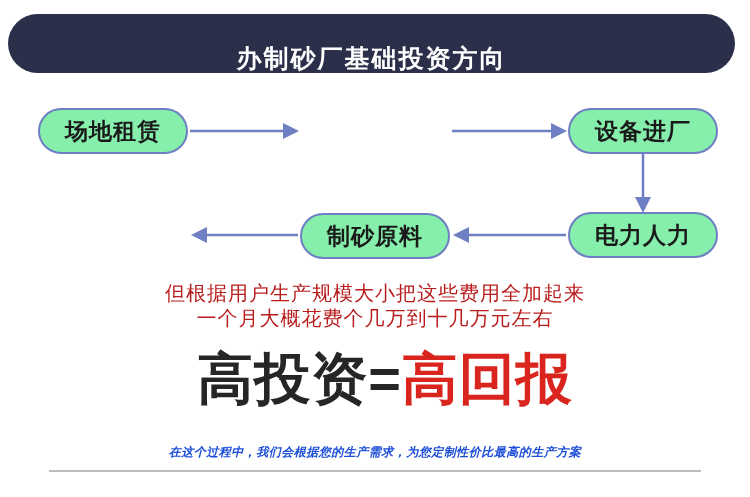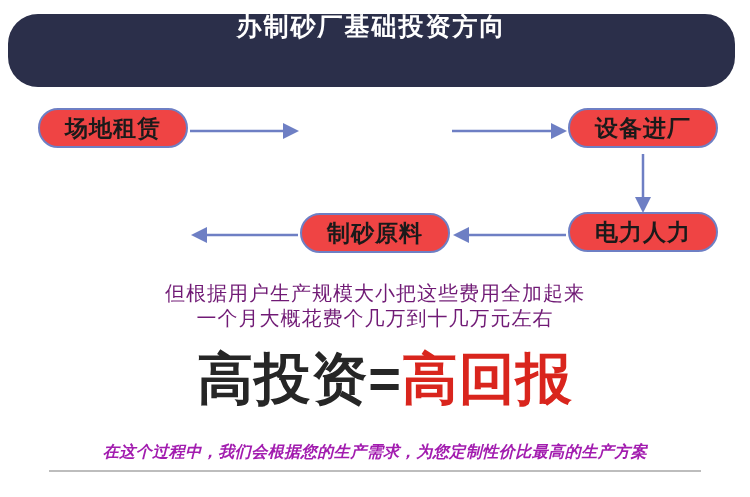--- a/index.html
+++ b/index.html
@@ -15,26 +15,27 @@
     font-family: "Liberation Sans", "DejaVu Sans", sans-serif;
     -webkit-font-smoothing: antialiased;
   }
 
   
   #header-pill {
     position: absolute;
     left: 8px;
     top: 14px;
     width: 727px;
-    height: 73px;
+    height: 59px;
     background: #2b2f4a;
     border-radius: 30px;
     display: flex;
-    align-items: flex-start;
+    align-items: flex-end;
     justify-content: center;
+    font-family: Liberation Mono, monospace;
   }
   #header-title {
     color: #ffffff;
     font-size: 25px;
     font-weight: bold;
     letter-spacing: 2px;
     line-height: 1;
     white-space: nowrap;
   }
 
@@ -42,23 +43,23 @@
   #flow {
     position: absolute;
     left: 0;
     top: 95px;
     width: 750px;
     height: 180px;
   }
   .node {
     position: absolute;
     width: 150px;
-    height: 40px;
+    height: 46px;
     box-sizing: border-box;
-    background: #ef4444;
+    background: #86efac;
     border: 2px solid #6e7fc4;
     border-radius: 24px;
     display: flex;
     align-items: center;
     justify-content: center;
   }
   .node span {
     font-size: 23px;
     font-weight: bold;
     color: #1a1a1a;
@@ -89,21 +90,21 @@
   #note-block {
     position: absolute;
     left: 0;
     top: 281px;
     width: 750px;
     text-align: center;
   }
   #note-block .note-line {
     font-size: 20px;
     font-weight: normal;
-    color: #701a75;
+    color: #b91c1c;
     letter-spacing: 1px;
     line-height: 25px;
     white-space: nowrap;
   }
 
   
   #headline {
     position: absolute;
     left: 0;
     top: 350px;
@@ -125,24 +126,24 @@
 
   
   #footer {
     position: absolute;
     left: 0;
     top: 440px;
     width: 750px;
     text-align: center;
   }
   #footer-text {
-    font-size: 16px;
+    font-size: 12px;
     font-weight: bold;
     font-style: italic;
-    color: #a21caf;
+    color: #1d4ed8;
     letter-spacing: 0.5px;
     line-height: 24px;
     white-space: nowrap;
   }
   #footer-rule {
     width: 652px;
     height: 2px;
     background: #bdbdbd;
     margin: 6px auto 0 auto;
   }

